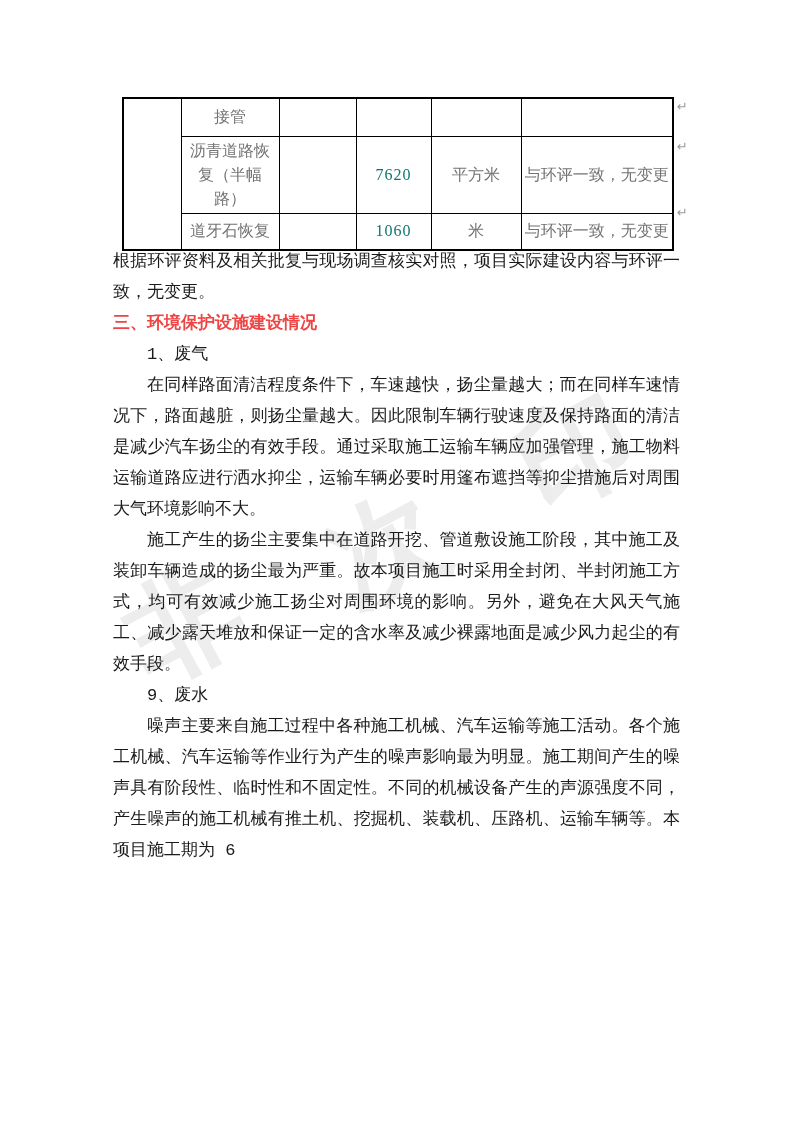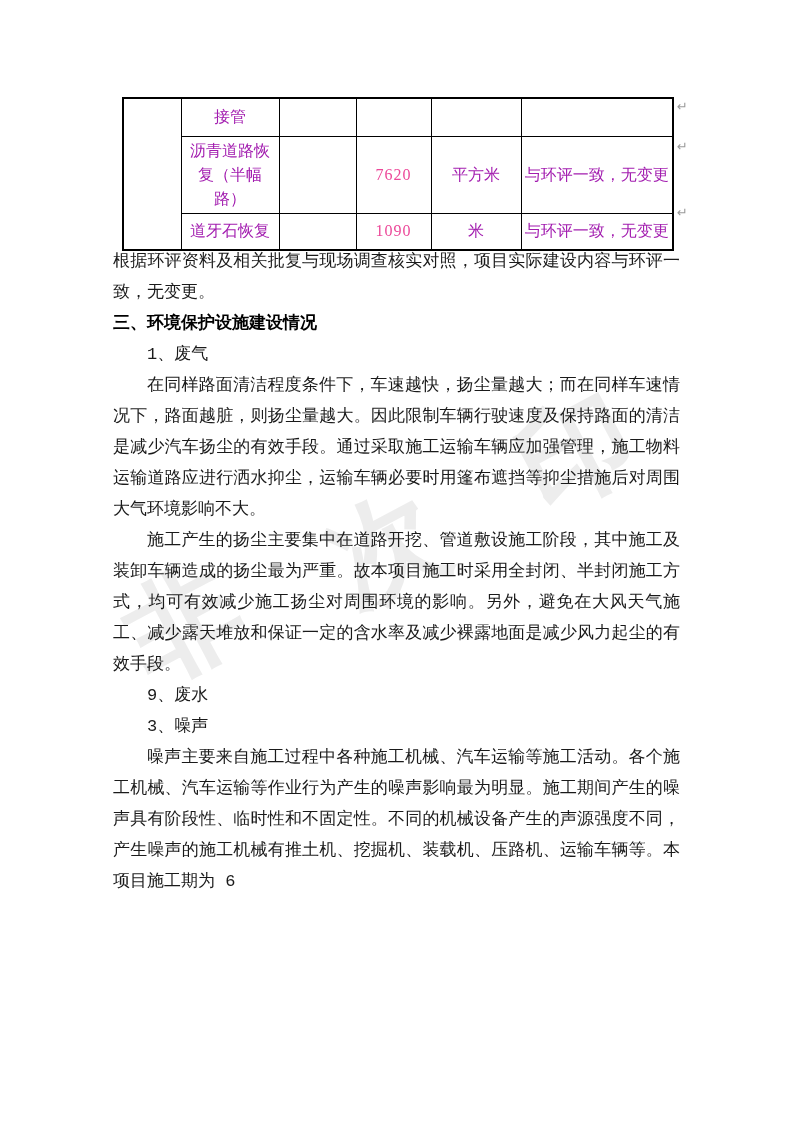--- a/index.html
+++ b/index.html
@@ -32,28 +32,28 @@
     border:2.5px solid #000;
     z-index:1;
   }
   .doc-table td{
     border:1px solid #000;
     text-align:center;
     vertical-align:middle;
     font-size:16px;
     line-height:24px;
     padding:2px 3px;
-    color:#a21caf;
+    color:#737373;
     overflow:hidden;
     word-break:break-all;
   }
   .doc-table tr.r1{height:38px;}
   .doc-table tr.r2{height:67px;padding-left:41px;}
   .doc-table tr.r3{height:37px;}
-  .doc-table td.qty{color:#ec4899;letter-spacing:1px;}
+  .doc-table td.qty{color:#0f766e;letter-spacing:1px;}
   
   .rmark{
     position:absolute;
     left:677px;
     z-index:1;
     font-family:"DejaVu Sans",sans-serif;
     font-size:13px;
     color:#9a9a9a;
     line-height:1;
   }
@@ -68,21 +68,21 @@
     z-index:1;
     font-size:17px;
     line-height:31px;
     text-align:justify;
   }
   .content p{margin:0;padding:0;text-indent:2em;font-family:Liberation Mono, monospace;}
   .content p.flush{text-indent:0;}
   .content p.sec-heading{
     text-indent:0;
     font-weight:bold;
-    color:#000000;
+    color:#ef4444;
   }
 </style>
 </head>
 <body>
 
 <div class="page">
 
   <div class="wm-glyph" style="left:128px;top:568px;">非</div>
   <div class="wm-glyph" style="left:330px;top:492px;">次</div>
   <div class="wm-glyph" style="left:520px;top:396px;">印</div>
@@ -108,35 +108,34 @@
       <tr class="r2">
         <td>沥青道路恢复（半幅路）</td>
         <td></td>
         <td class="qty">7620</td>
         <td>平方米</td>
         <td>与环评一致，无变更</td>
       </tr>
       <tr class="r3">
         <td>道牙石恢复</td>
         <td></td>
-        <td class="qty">1090</td>
+        <td class="qty">1060</td>
         <td>米</td>
         <td>与环评一致，无变更</td>
       </tr>
     </tbody>
   </table>
 
   <span class="rmark m1">↵</span>
   <span class="rmark m2">↵</span>
   <span class="rmark m3">↵</span>
 
   <div class="content">
     <p class="flush">根据环评资料及相关批复与现场调查核实对照，项目实际建设内容与环评一致，无变更。</p>
     <p class="sec-heading">三、环境保护设施建设情况</p>
     <p>1、废气</p>
     <p>在同样路面清洁程度条件下，车速越快，扬尘量越大；而在同样车速情况下，路面越脏，则扬尘量越大。因此限制车辆行驶速度及保持路面的清洁是减少汽车扬尘的有效手段。通过采取施工运输车辆应加强管理，施工物料运输道路应进行洒水抑尘，运输车辆必要时用篷布遮挡等抑尘措施后对周围大气环境影响不大。</p>
     <p>施工产生的扬尘主要集中在道路开挖、管道敷设施工阶段，其中施工及装卸车辆造成的扬尘最为严重。故本项目施工时采用全封闭、半封闭施工方式，均可有效减少施工扬尘对周围环境的影响。另外，避免在大风天气施工、减少露天堆放和保证一定的含水率及减少裸露地面是减少风力起尘的有效手段。</p>
     <p>9、废水</p>
-    <p>3、噪声</p>
     <p>噪声主要来自施工过程中各种施工机械、汽车运输等施工活动。各个施工机械、汽车运输等作业行为产生的噪声影响最为明显。施工期间产生的噪声具有阶段性、临时性和不固定性。不同的机械设备产生的声源强度不同，产生噪声的施工机械有推土机、挖掘机、装载机、压路机、运输车辆等。本项目施工期为 6</p>
   </div>
 
 </div>
 
 </body></html>

